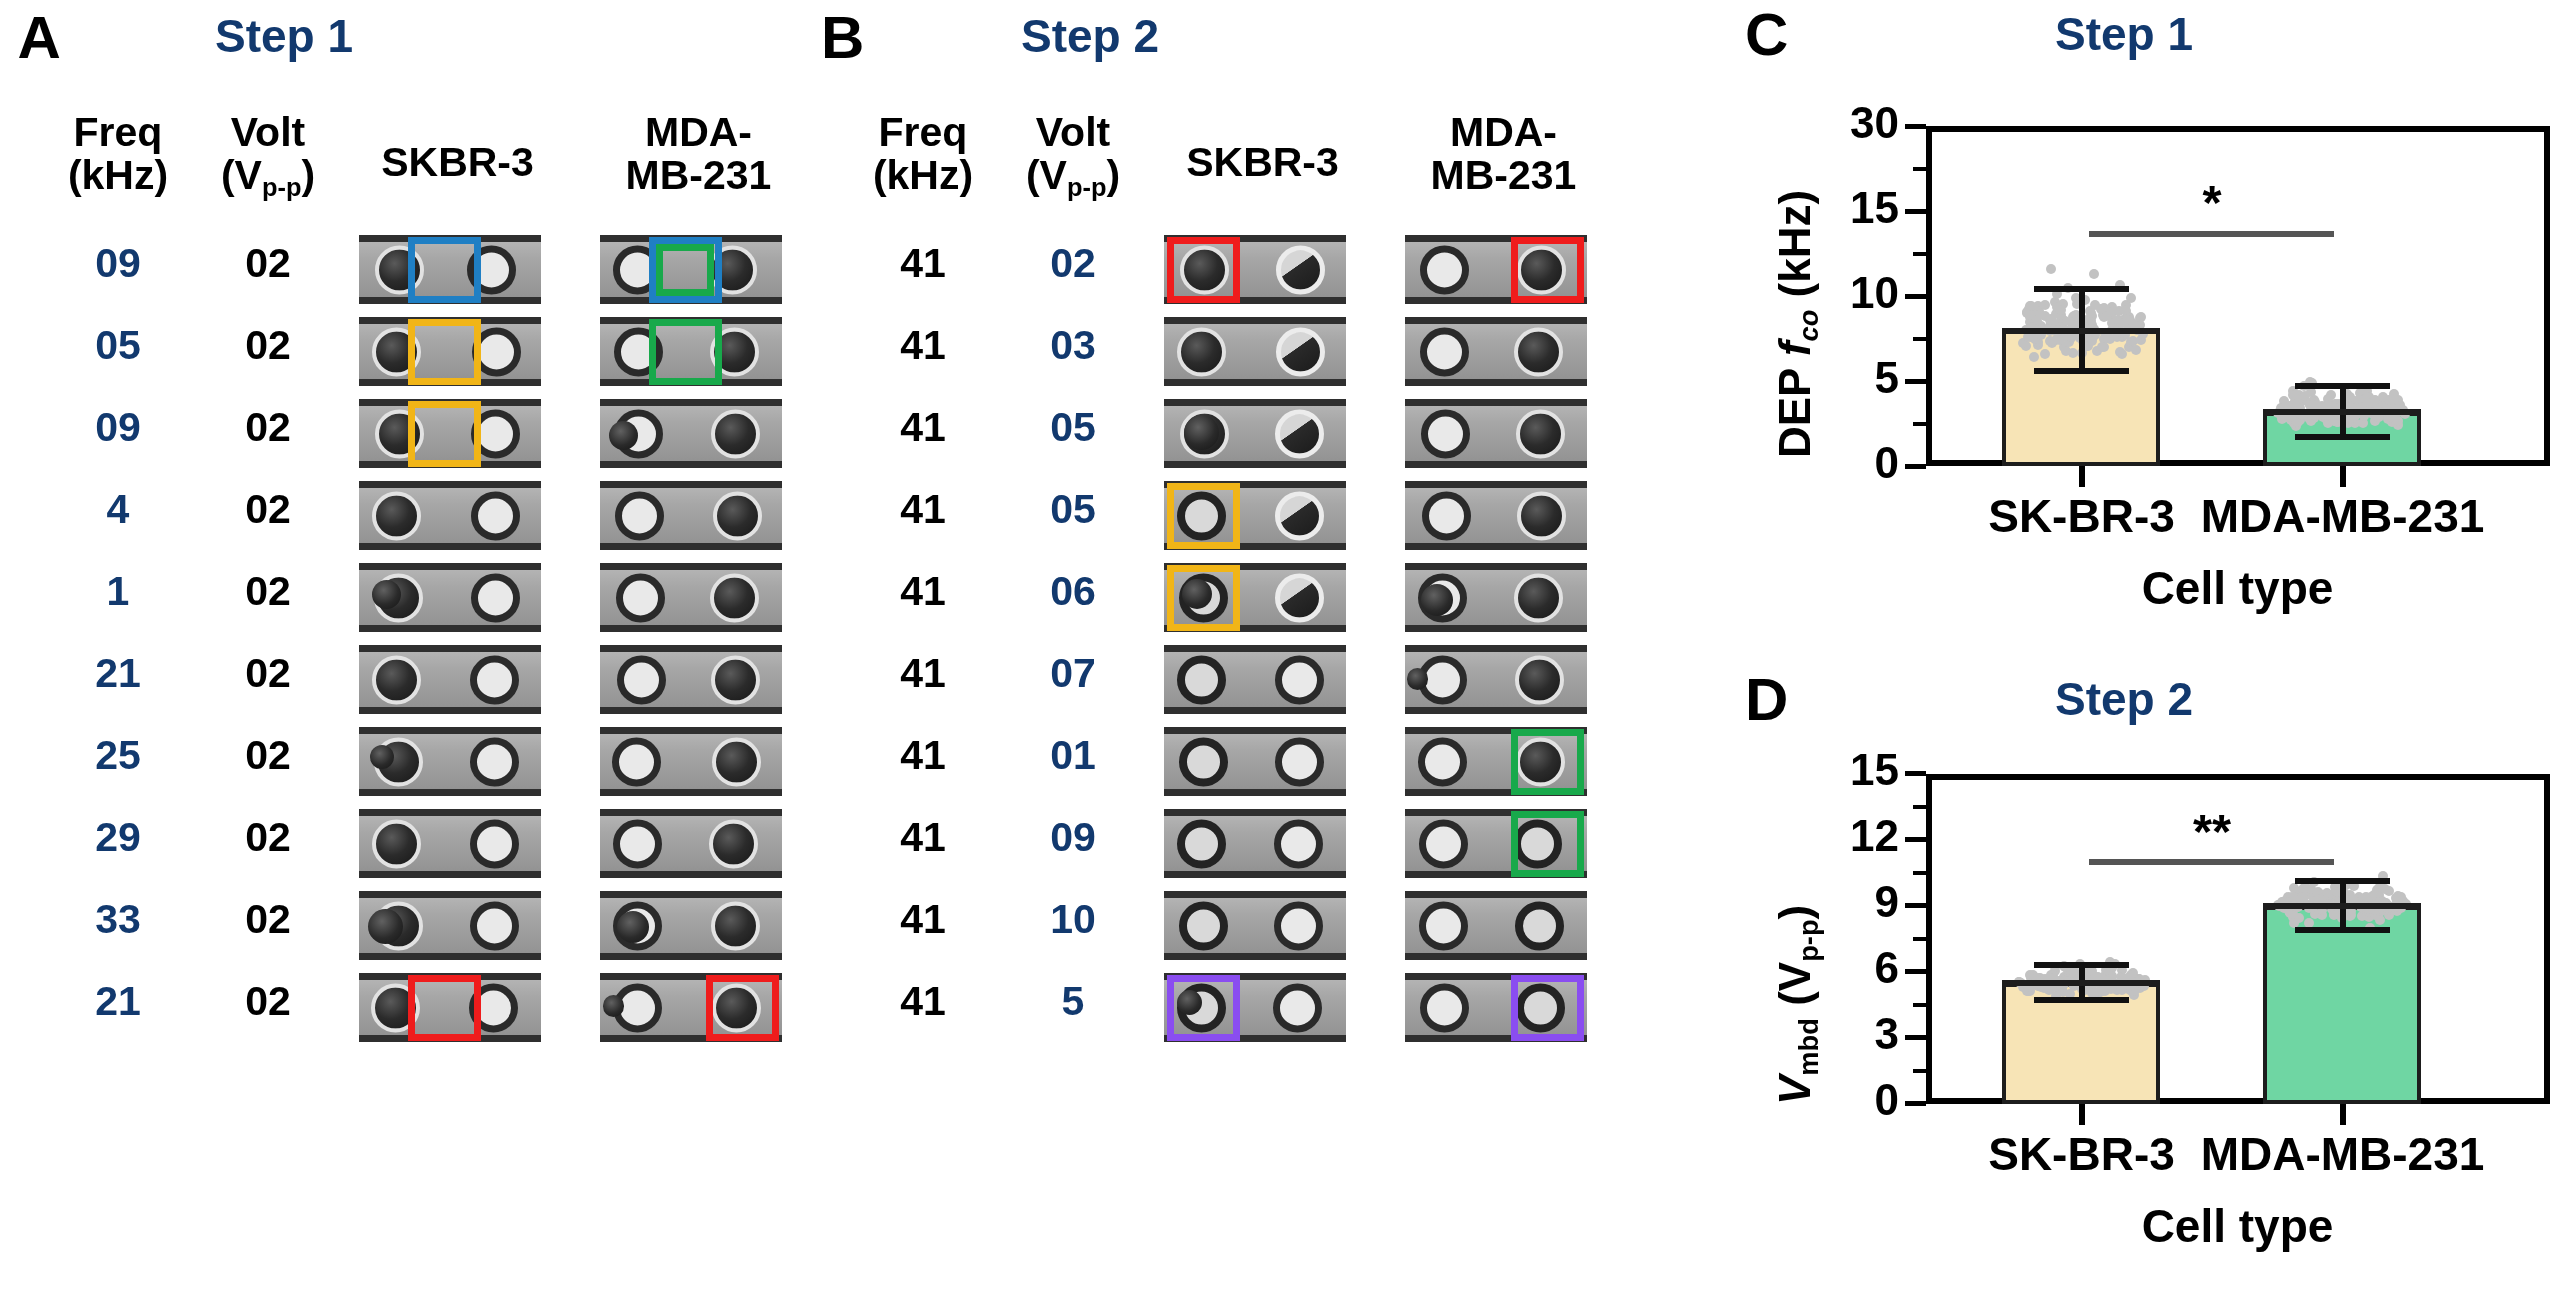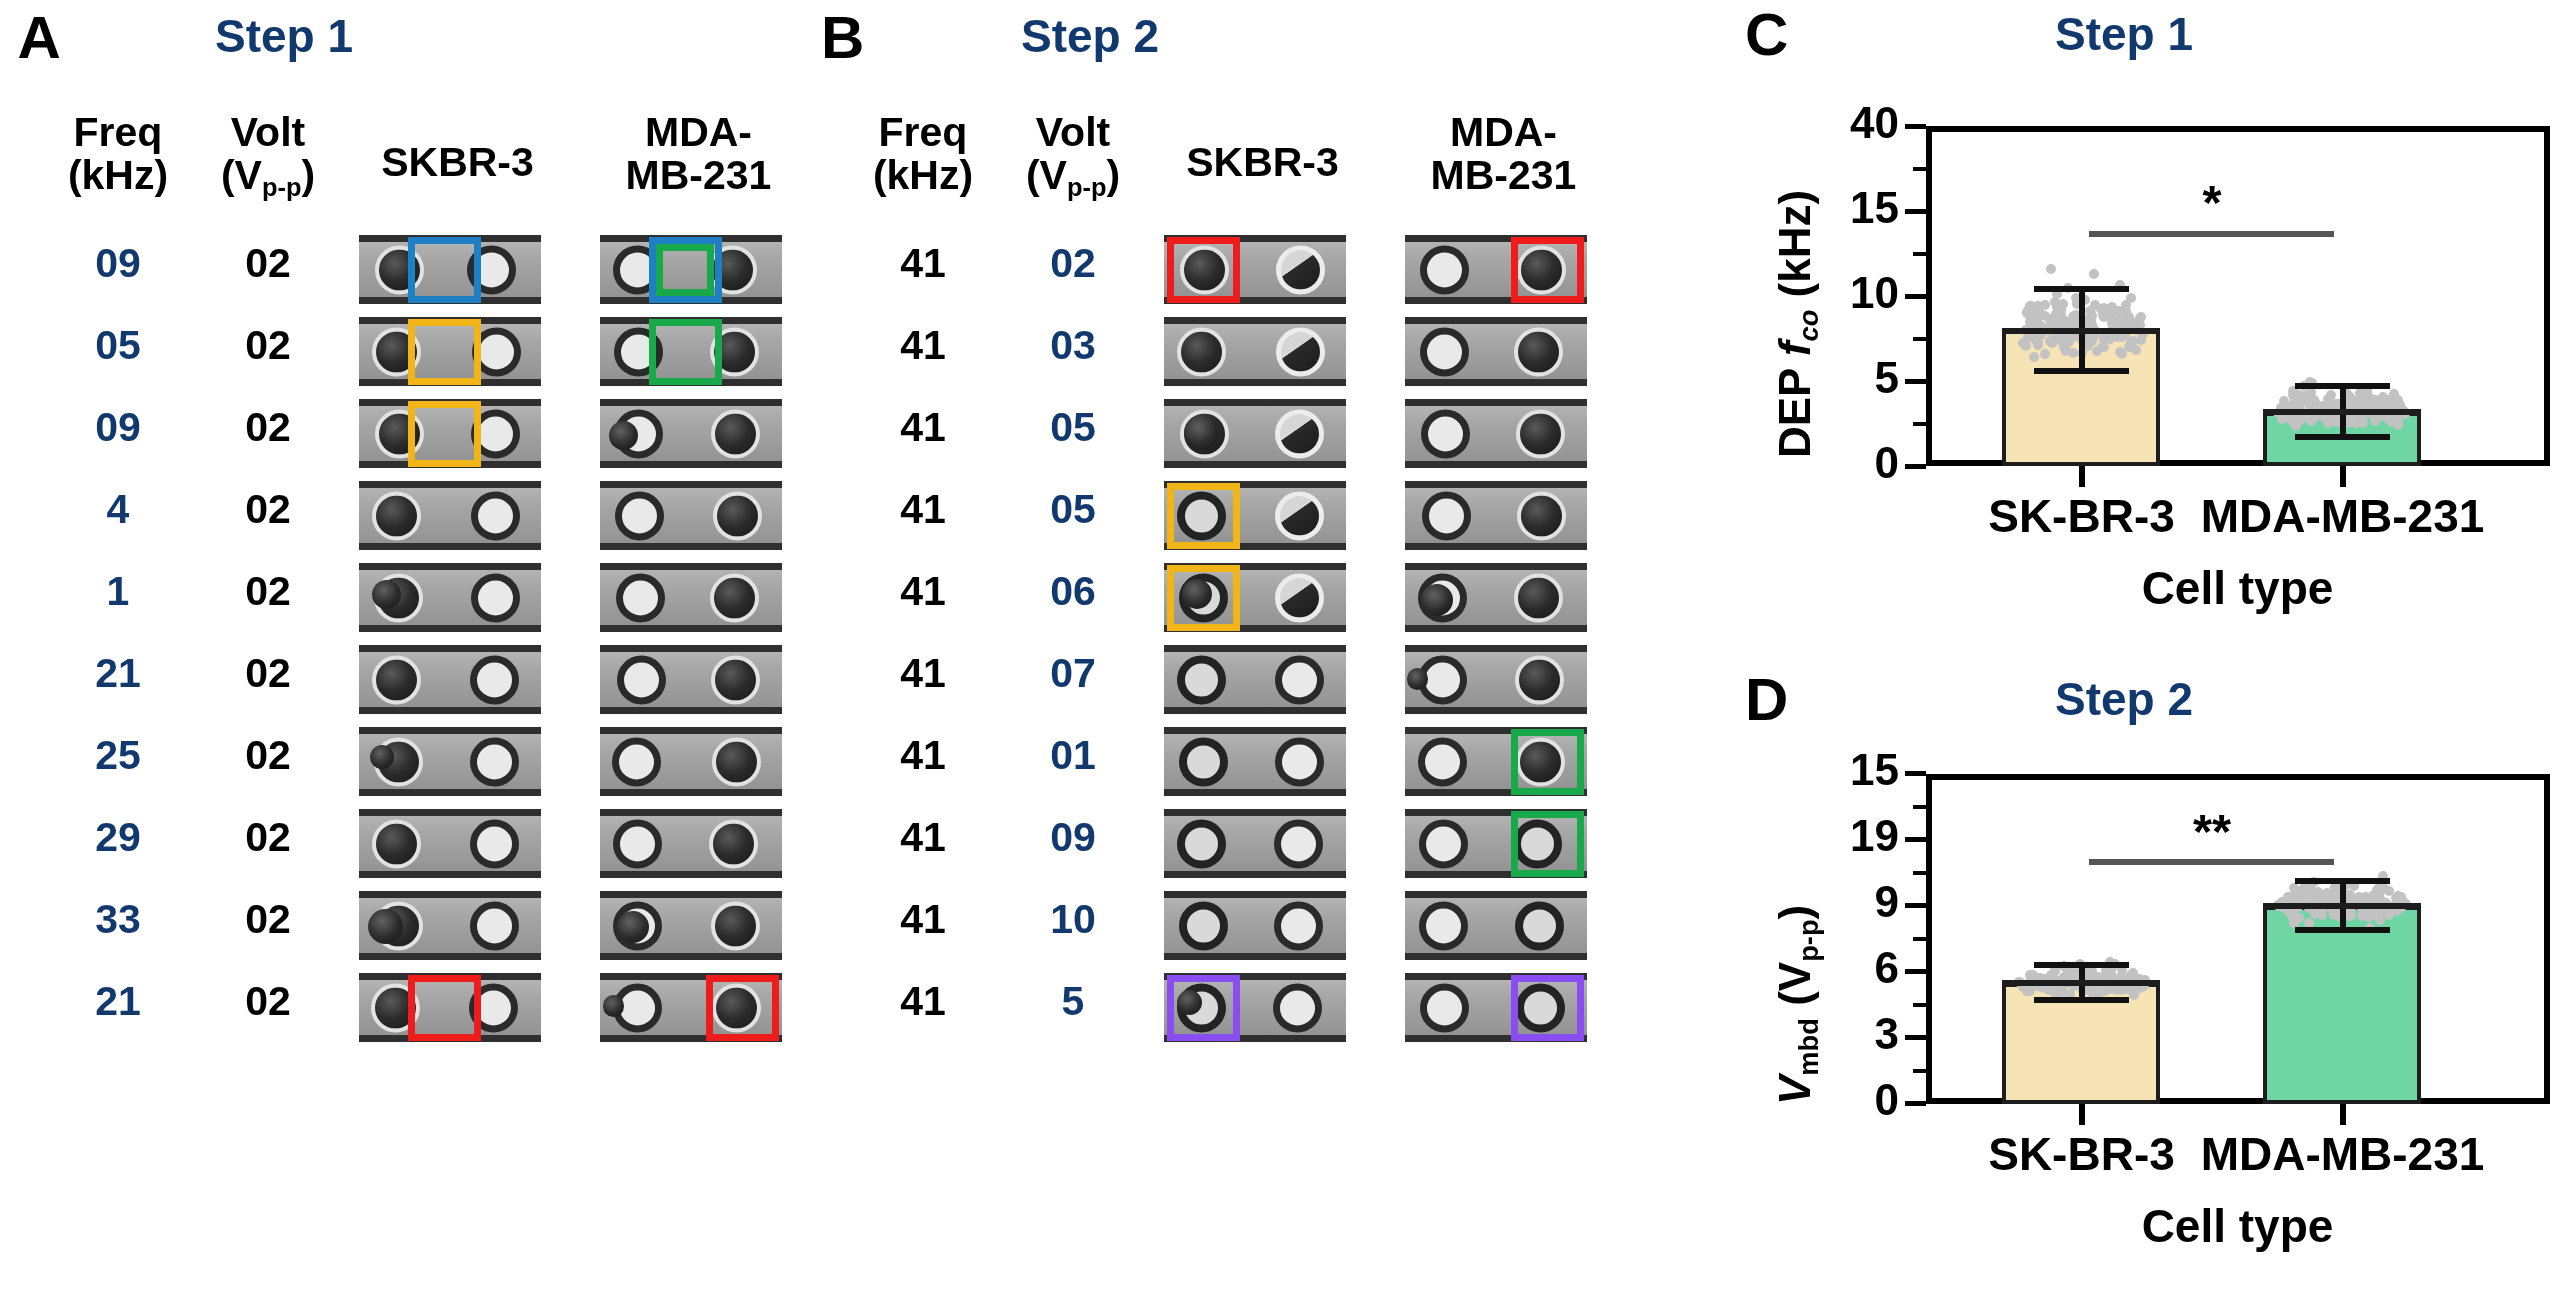--- a/index.html
+++ b/index.html
@@ -571,21 +571,21 @@
       <div class="plotbox" style="left: 204px; top: 126px; width: 624px; height: 340px;"></div>
       <div class="ytick" style="left: 183px; top: 464px; width: 20.5px;"></div>
       <div class="ytick-label" style="left: 66px; top: 441px; width: 111px;">0</div>
       <div class="ytick" style="left: 183px; top: 379px; width: 20.5px;"></div>
       <div class="ytick-label" style="left: 66px; top: 356px; width: 111px;">5</div>
       <div class="ytick" style="left: 183px; top: 294px; width: 20.5px;"></div>
       <div class="ytick-label" style="left: 66px; top: 271px; width: 111px;">10</div>
       <div class="ytick" style="left: 183px; top: 209px; width: 20.5px;"></div>
       <div class="ytick-label" style="left: 66px; top: 186px; width: 111px;">15</div>
       <div class="ytick" style="left: 183px; top: 124px; width: 20.5px;"></div>
-      <div class="ytick-label" style="left: 66px; top: 101px; width: 111px;">40</div>
+      <div class="ytick-label" style="left: 66px; top: 101px; width: 111px;">30</div>
       <div class="ytick minor" style="left: 191px; top: 422px; width: 12.6px;"></div>
       <div class="ytick minor" style="left: 191px; top: 337px; width: 12.6px;"></div>
       <div class="ytick minor" style="left: 191px; top: 252px; width: 12.6px;"></div>
       <div class="ytick minor" style="left: 191px; top: 167px; width: 12.6px;"></div>
       <div class="bar" style="left: 280px; top: 330px; width: 158px; height: 136px; background: rgb(247, 228, 182);"></div>
       <div class="bar" style="left: 541px; top: 412px; width: 158px; height: 54px; background: rgb(111, 214, 163);"></div>
       <div class="dot" style="left: 311px; top: 326px;"></div>
       <div class="dot" style="left: 299px; top: 325px;"></div>
       <div class="dot" style="left: 399px; top: 314px;"></div>
       <div class="dot" style="left: 399px; top: 306px;"></div>
@@ -949,21 +949,21 @@
       <div class="plotbox" style="left: 204px; top: 111px; width: 624px; height: 330px;"></div>
       <div class="ytick" style="left: 183px; top: 438px; width: 20.5px;"></div>
       <div class="ytick-label" style="left: 66px; top: 415px; width: 111px;">0</div>
       <div class="ytick" style="left: 183px; top: 372px; width: 20.5px;"></div>
       <div class="ytick-label" style="left: 66px; top: 349px; width: 111px;">3</div>
       <div class="ytick" style="left: 183px; top: 306px; width: 20.5px;"></div>
       <div class="ytick-label" style="left: 66px; top: 283px; width: 111px;">6</div>
       <div class="ytick" style="left: 183px; top: 240px; width: 20.5px;"></div>
       <div class="ytick-label" style="left: 66px; top: 217px; width: 111px;">9</div>
       <div class="ytick" style="left: 183px; top: 174px; width: 20.5px;"></div>
-      <div class="ytick-label" style="left: 66px; top: 151px; width: 111px;">19</div>
+      <div class="ytick-label" style="left: 66px; top: 151px; width: 111px;">12</div>
       <div class="ytick" style="left: 183px; top: 108px; width: 20.5px;"></div>
       <div class="ytick-label" style="left: 66px; top: 85px; width: 111px;">15</div>
       <div class="ytick minor" style="left: 191px; top: 406px; width: 12.6px;"></div>
       <div class="ytick minor" style="left: 191px; top: 340px; width: 12.6px;"></div>
       <div class="ytick minor" style="left: 191px; top: 274px; width: 12.6px;"></div>
       <div class="ytick minor" style="left: 191px; top: 208px; width: 12.6px;"></div>
       <div class="ytick minor" style="left: 191px; top: 142px; width: 12.6px;"></div>
       <div class="bar" style="left: 280px; top: 320px; width: 158px; height: 121px; background: rgb(247, 228, 182);"></div>
       <div class="bar" style="left: 541px; top: 243px; width: 158px; height: 198px; background: rgb(111, 214, 163);"></div>
       <div class="dot" style="left: 378px; top: 308px;"></div>

